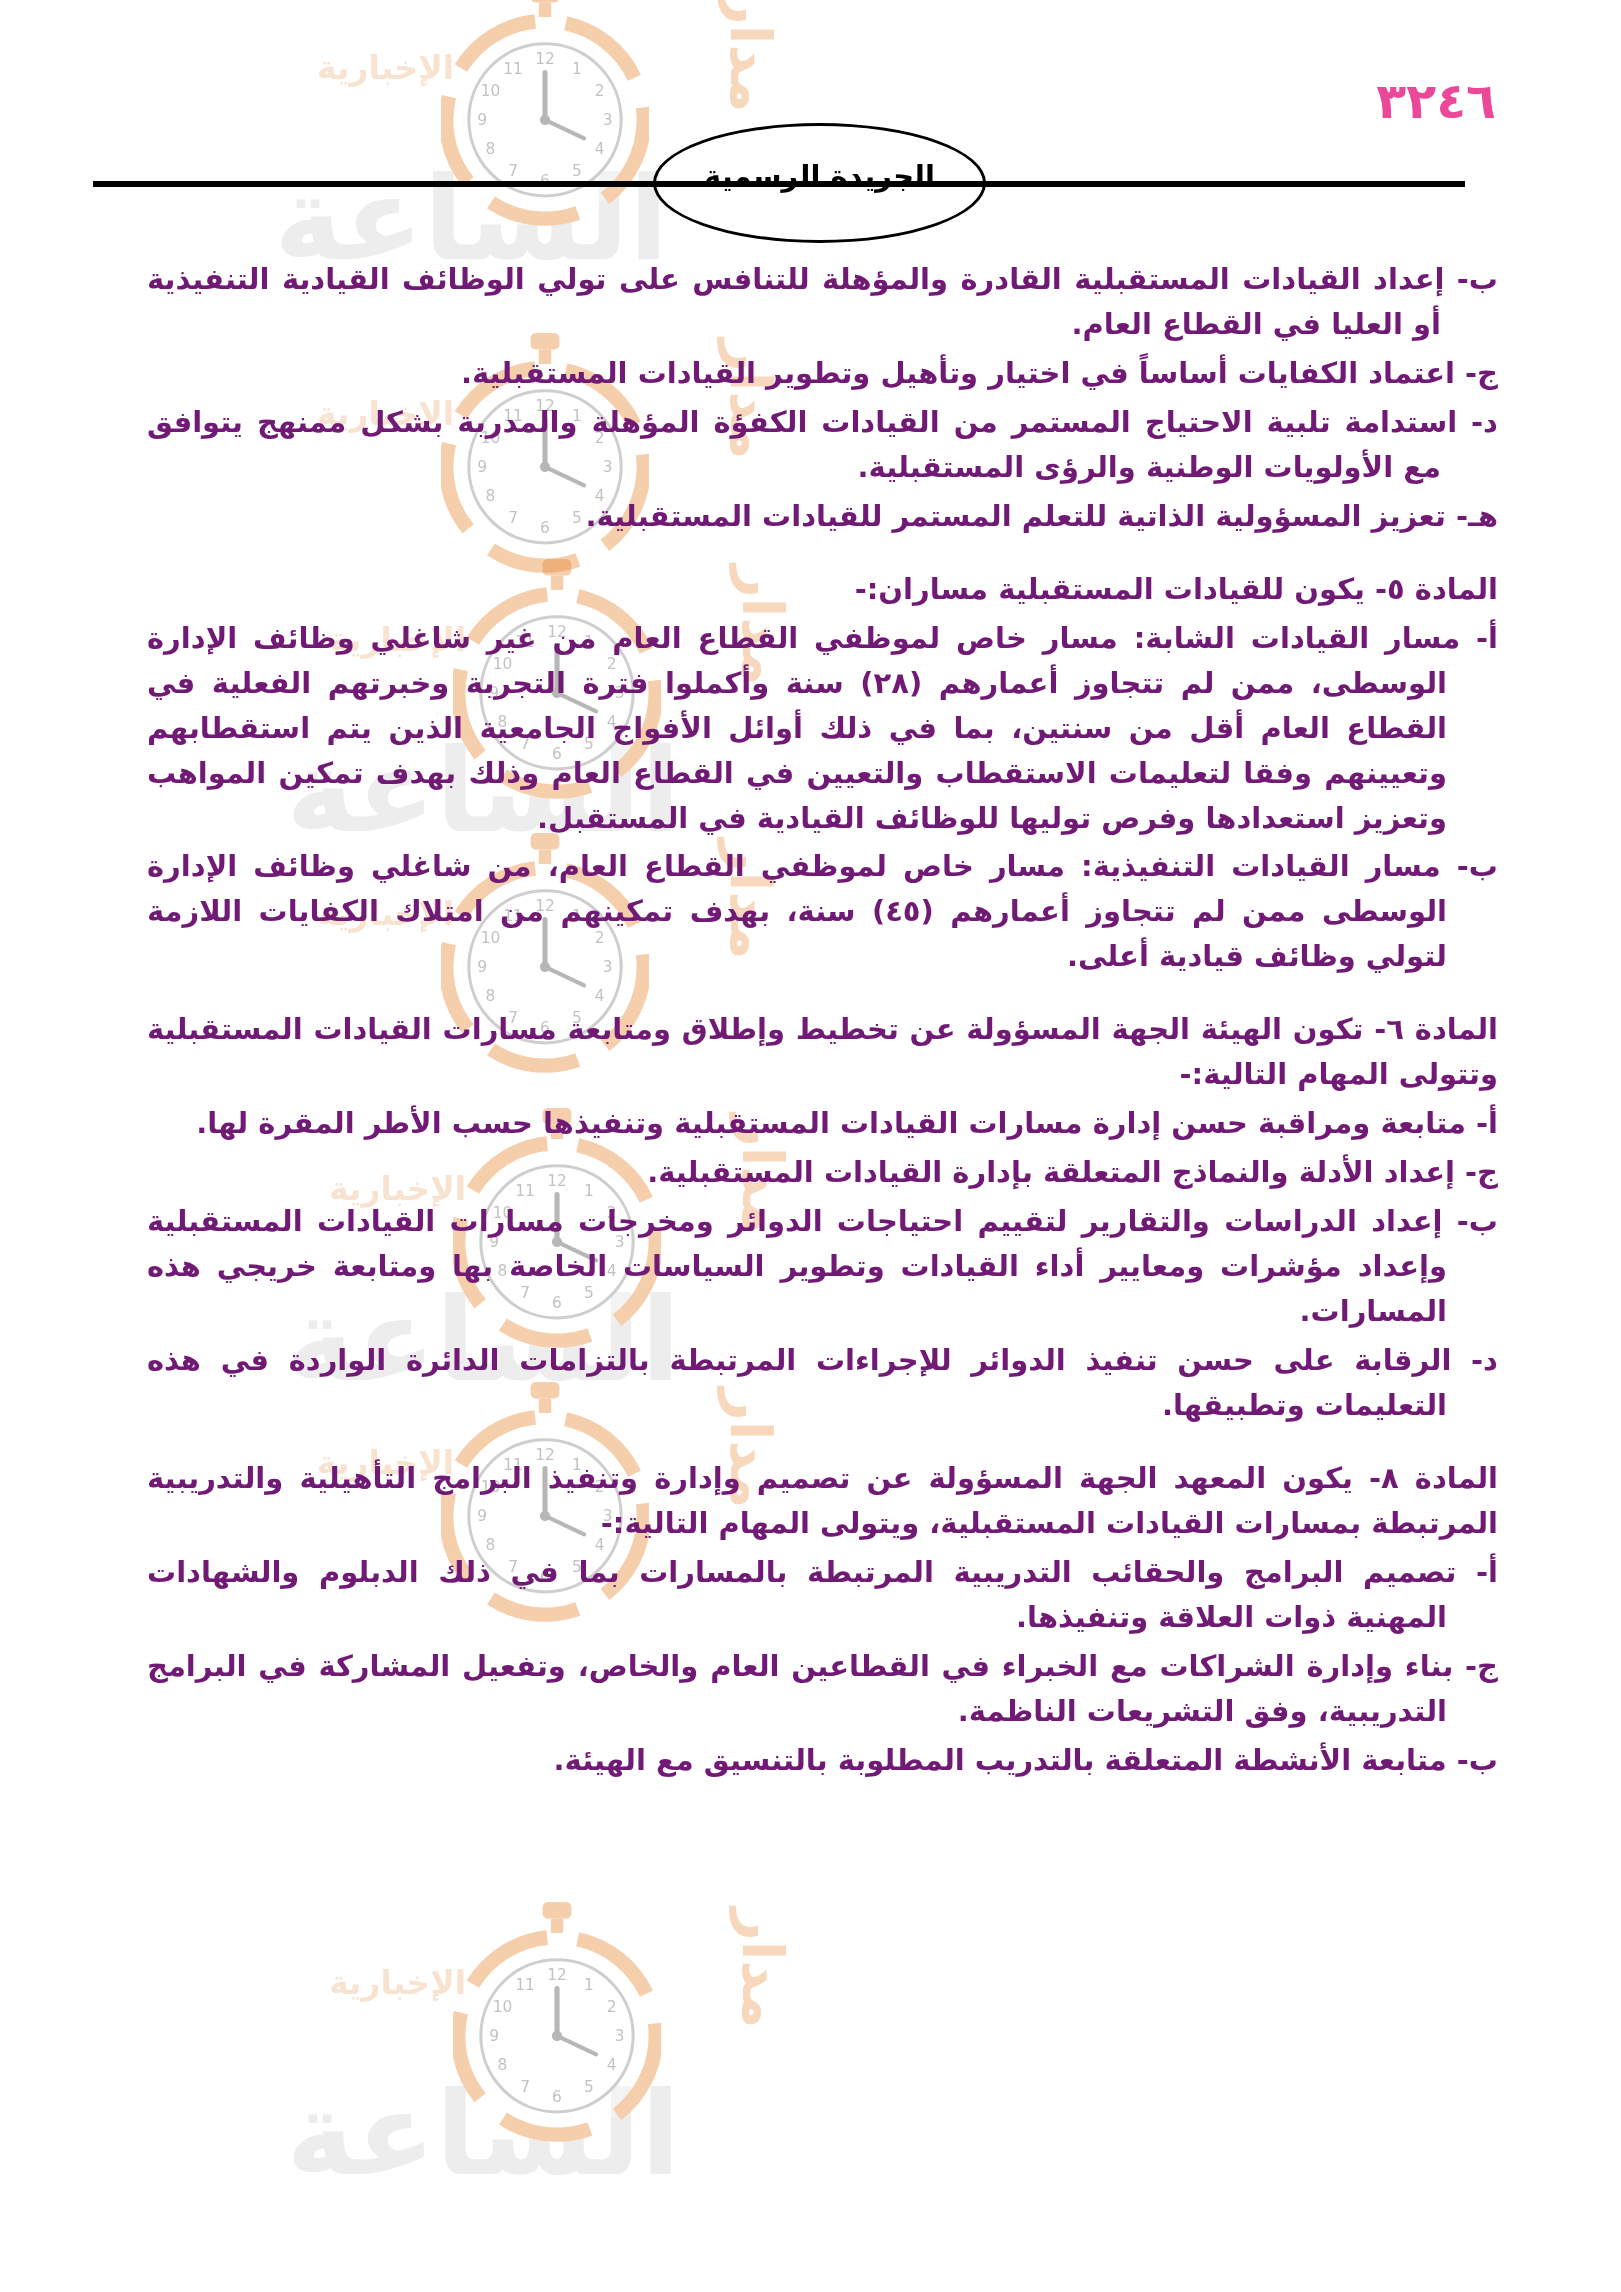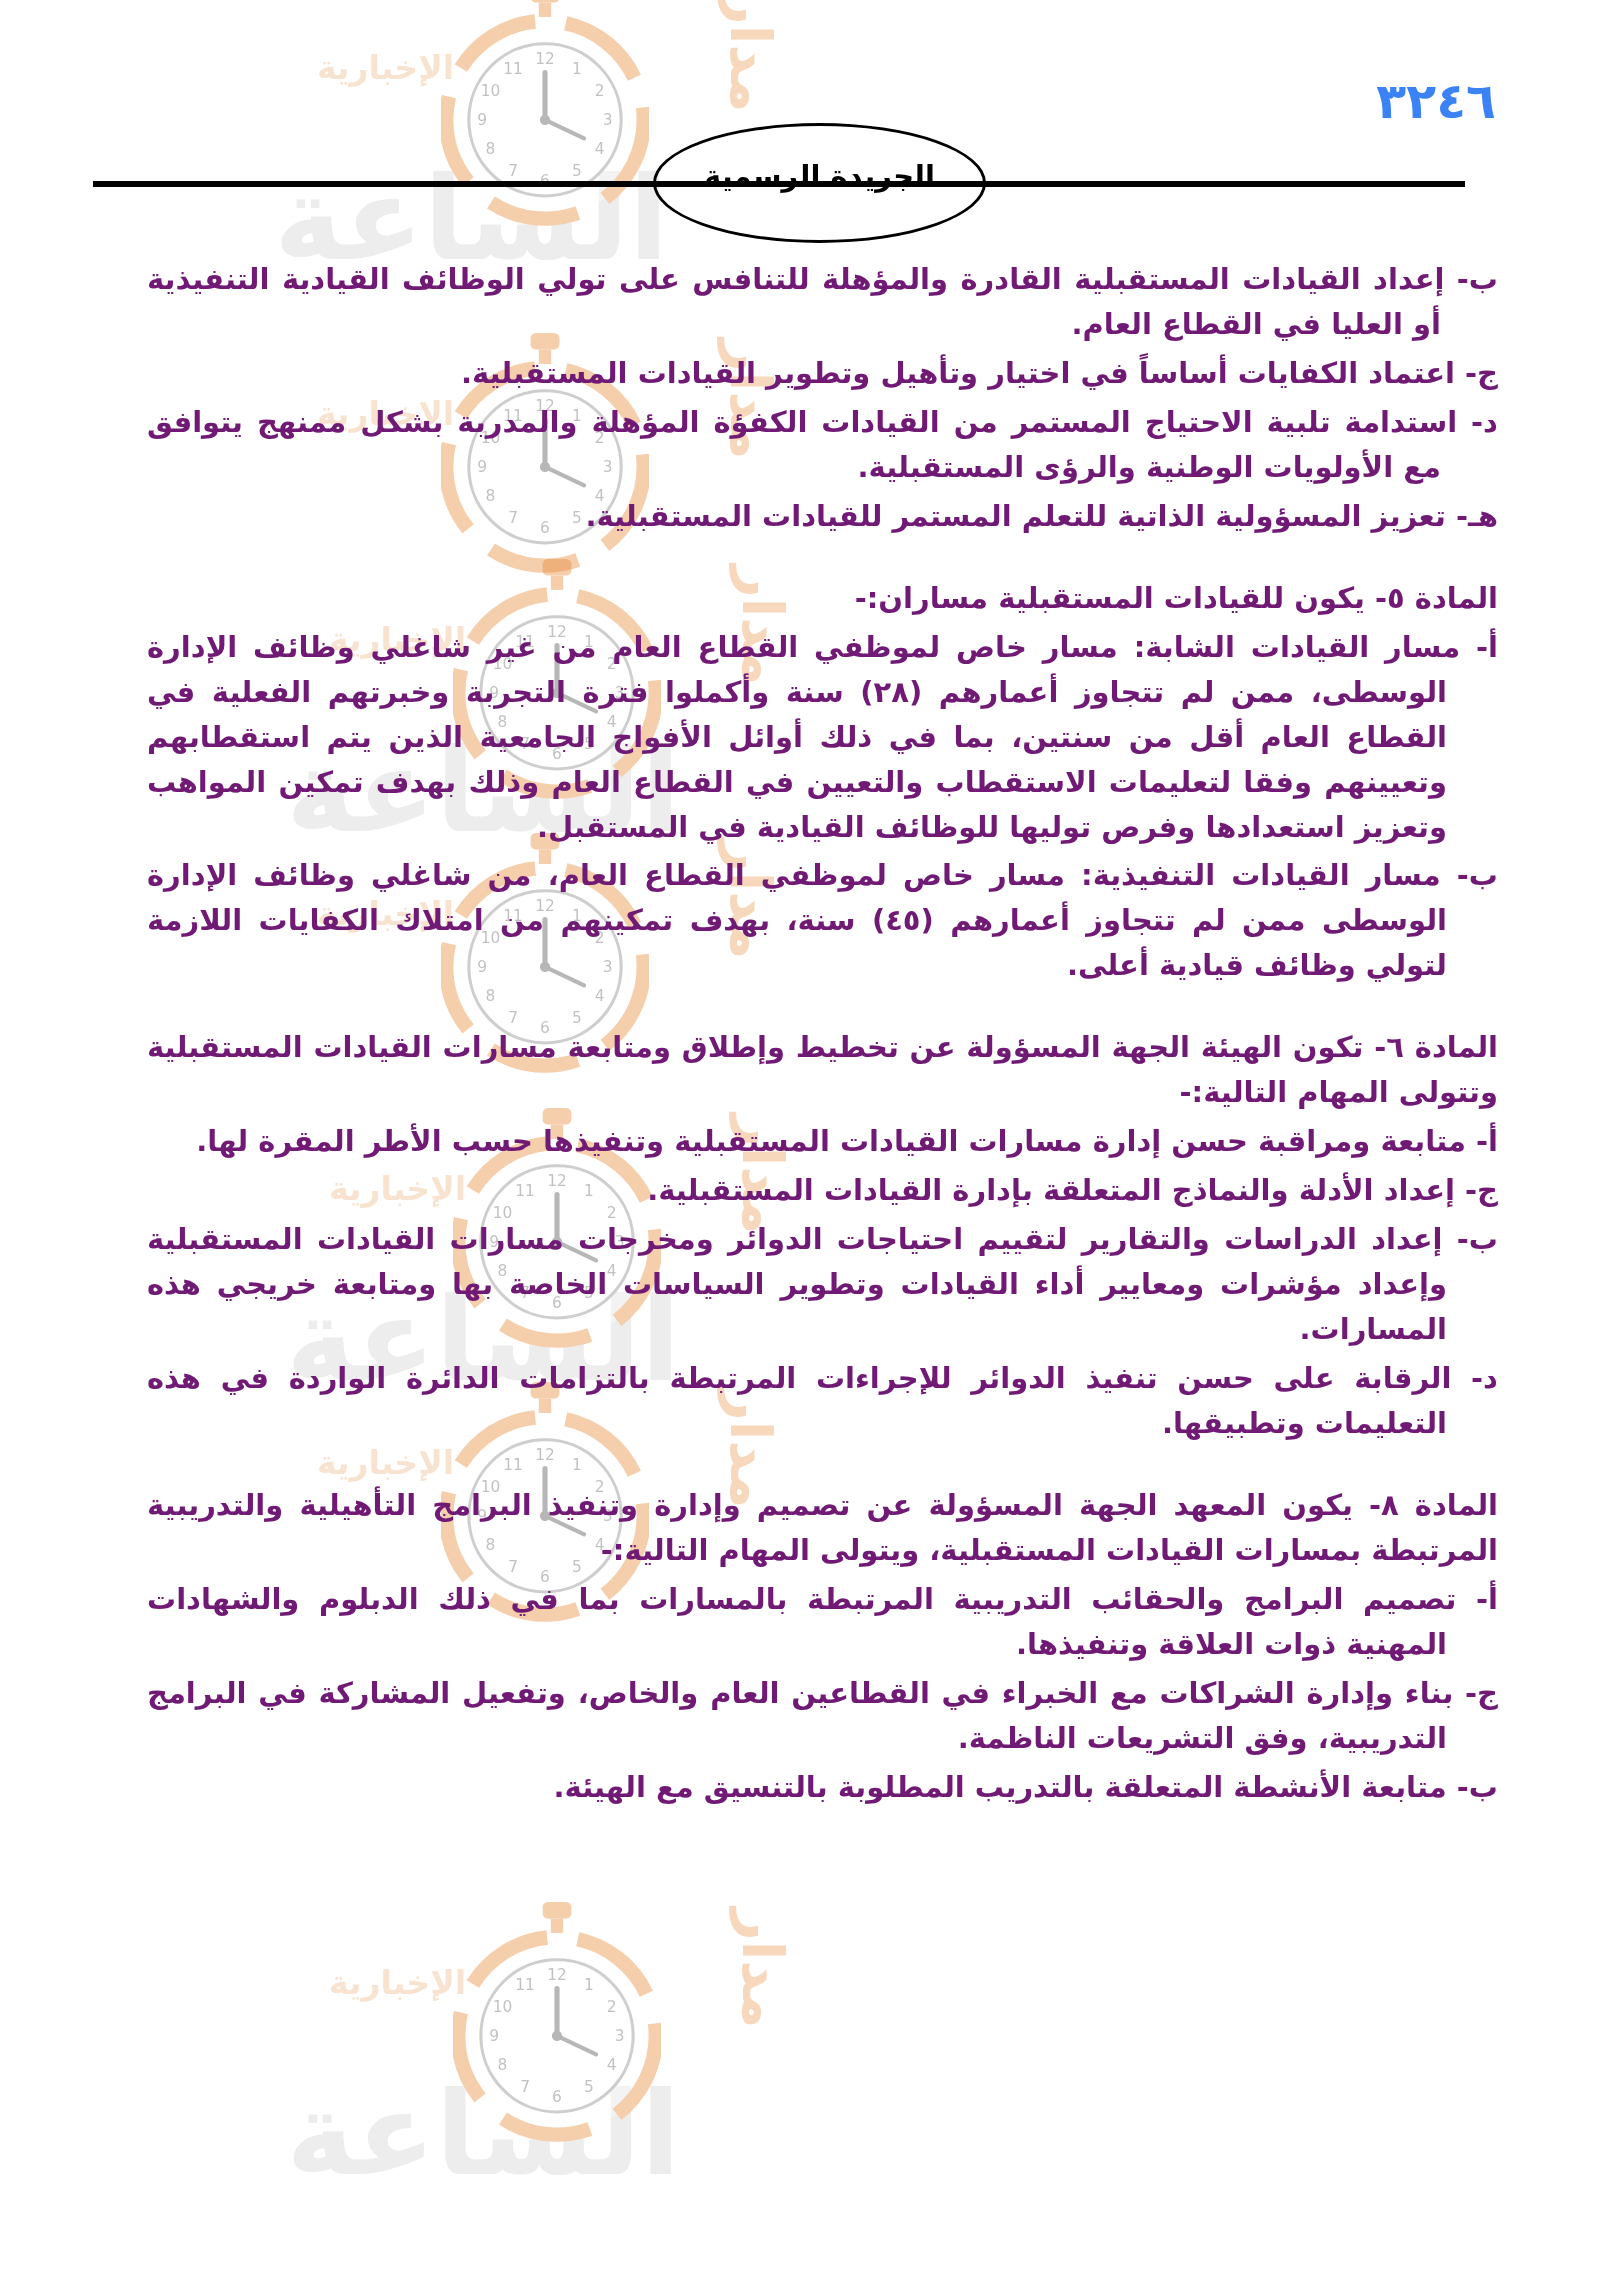--- a/index.html
+++ b/index.html
@@ -28,21 +28,21 @@
   .wm2{left:323px;top:323px;}
   .wm3{left:335px;top:549px;}
   .wm4{left:323px;top:823px;}
   .wm5{left:335px;top:1098px;}
   .wm6{left:323px;top:1372px;}
   .wm7{left:335px;top:1892px;}
 
   
   .page-number{
     position:absolute;top:73px;right:125px;z-index:3;
-    font-size:49px;font-weight:bold;color:#3b82f6;letter-spacing:2px;
+    font-size:49px;font-weight:bold;color:#ec4899;letter-spacing:2px;
   }
   .header-rule{
     position:absolute;top:181px;left:93px;width:1372px;height:5.9px;
     background:#000;z-index:2;
   }
   .title-oval{
     position:absolute;top:123px;left:653px;width:327px;height:114px;
     border:3.9px solid #000;border-radius:50%;
     display:flex;align-items:center;justify-content:center;
     z-index:3;background:transparent;
@@ -54,21 +54,21 @@
 
   
   .doc-body{
     position:absolute;top:257px;right:123px;left:147px;z-index:2;
     font-size:29px;font-weight:bold;color:#701a75;
     line-height:45px;text-align:justify;direction:rtl;
   }
   .block{margin:0 0 3.9px 0;}
   .item{padding-right:57px;text-indent:-57px;}
   .sub{padding-right:51px;text-indent:-51px;}
-  .article{margin-top:37px;}
+  .article{margin-top:28px;}
 </style>
 </head>
 <body>
 
 <svg width="0" height="0" style="position:absolute" aria-hidden="true">
   <defs>
     <symbol id="clockSym" viewBox="0 0 200 240">
       <rect x="86" y="2" width="28" height="16" rx="5" fill="#e98b3a"></rect>
       <rect x="94" y="18" width="12" height="14" fill="#e98b3a"></rect>
       <circle cx="100" cy="132" r="96" fill="#ffffff" fill-opacity="0.35" stroke="#e98b3a" stroke-width="14" stroke-dasharray="88 30"></circle>

